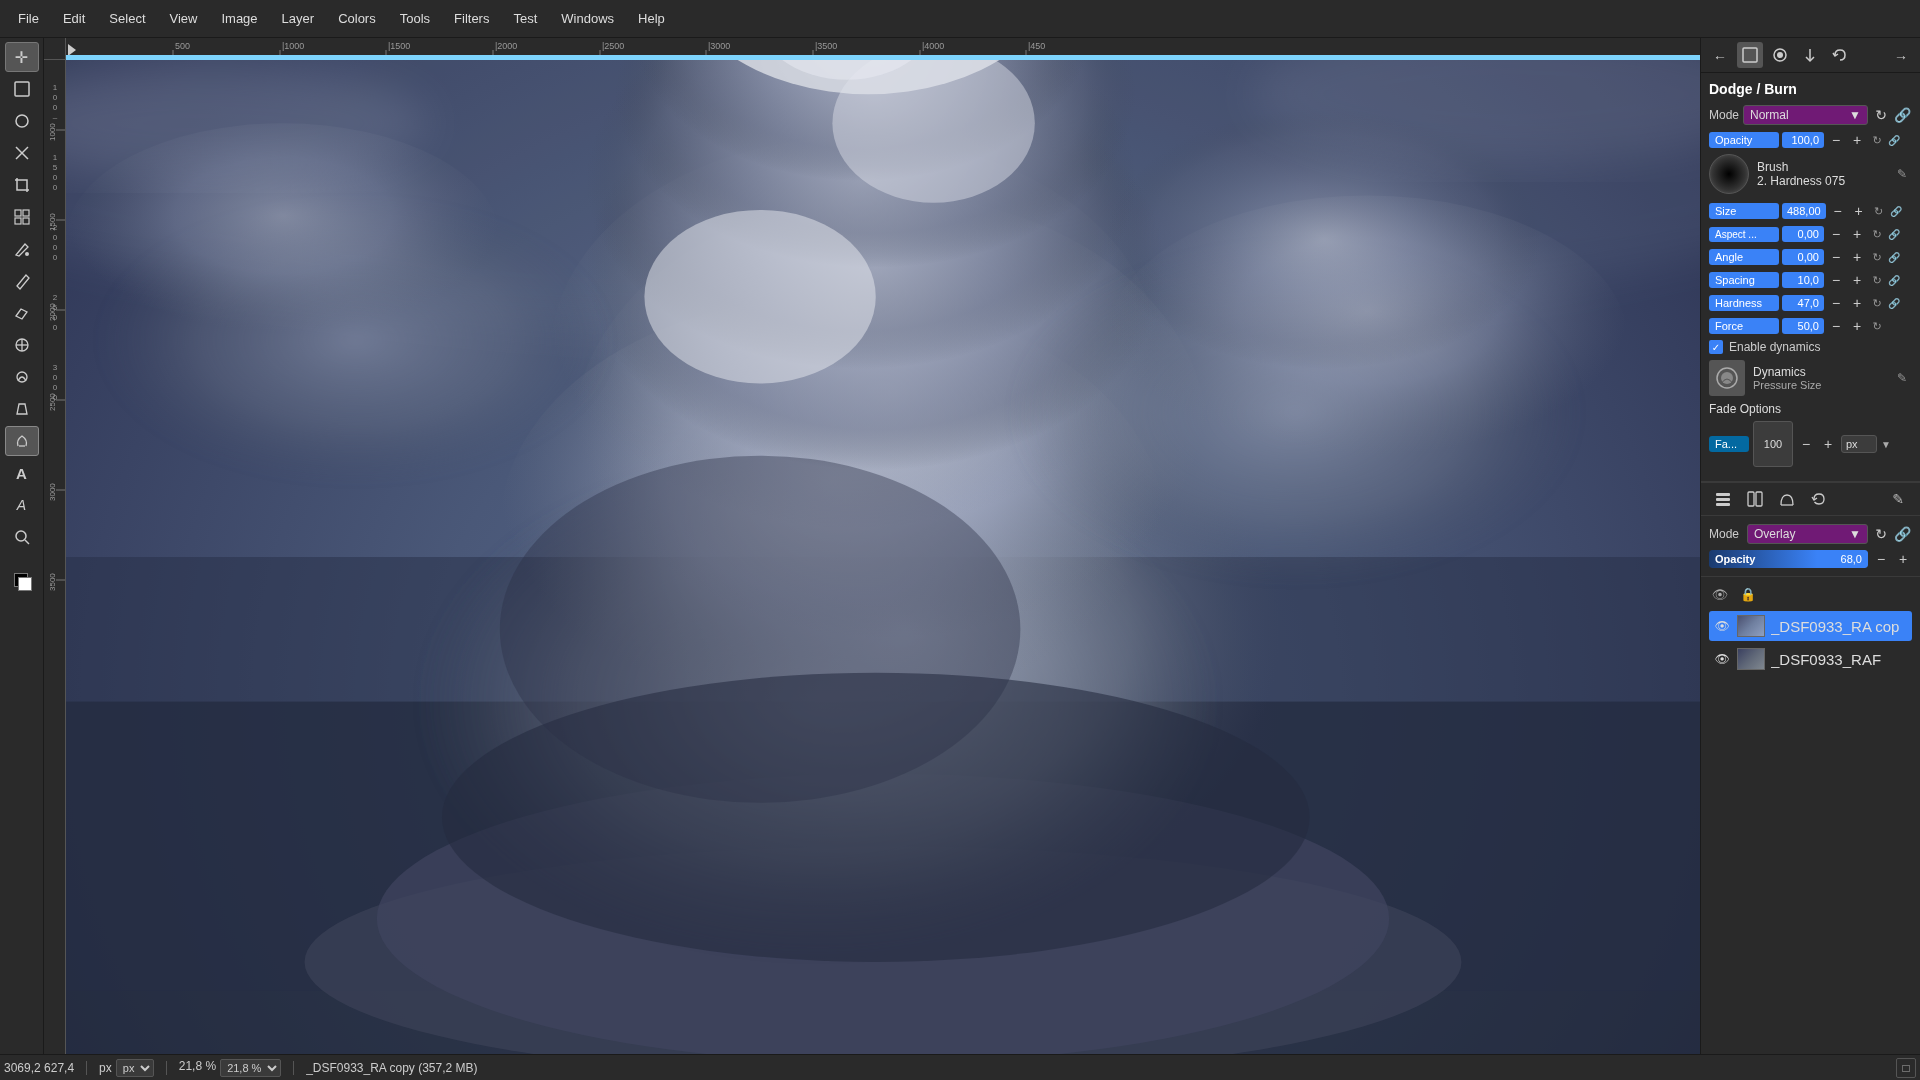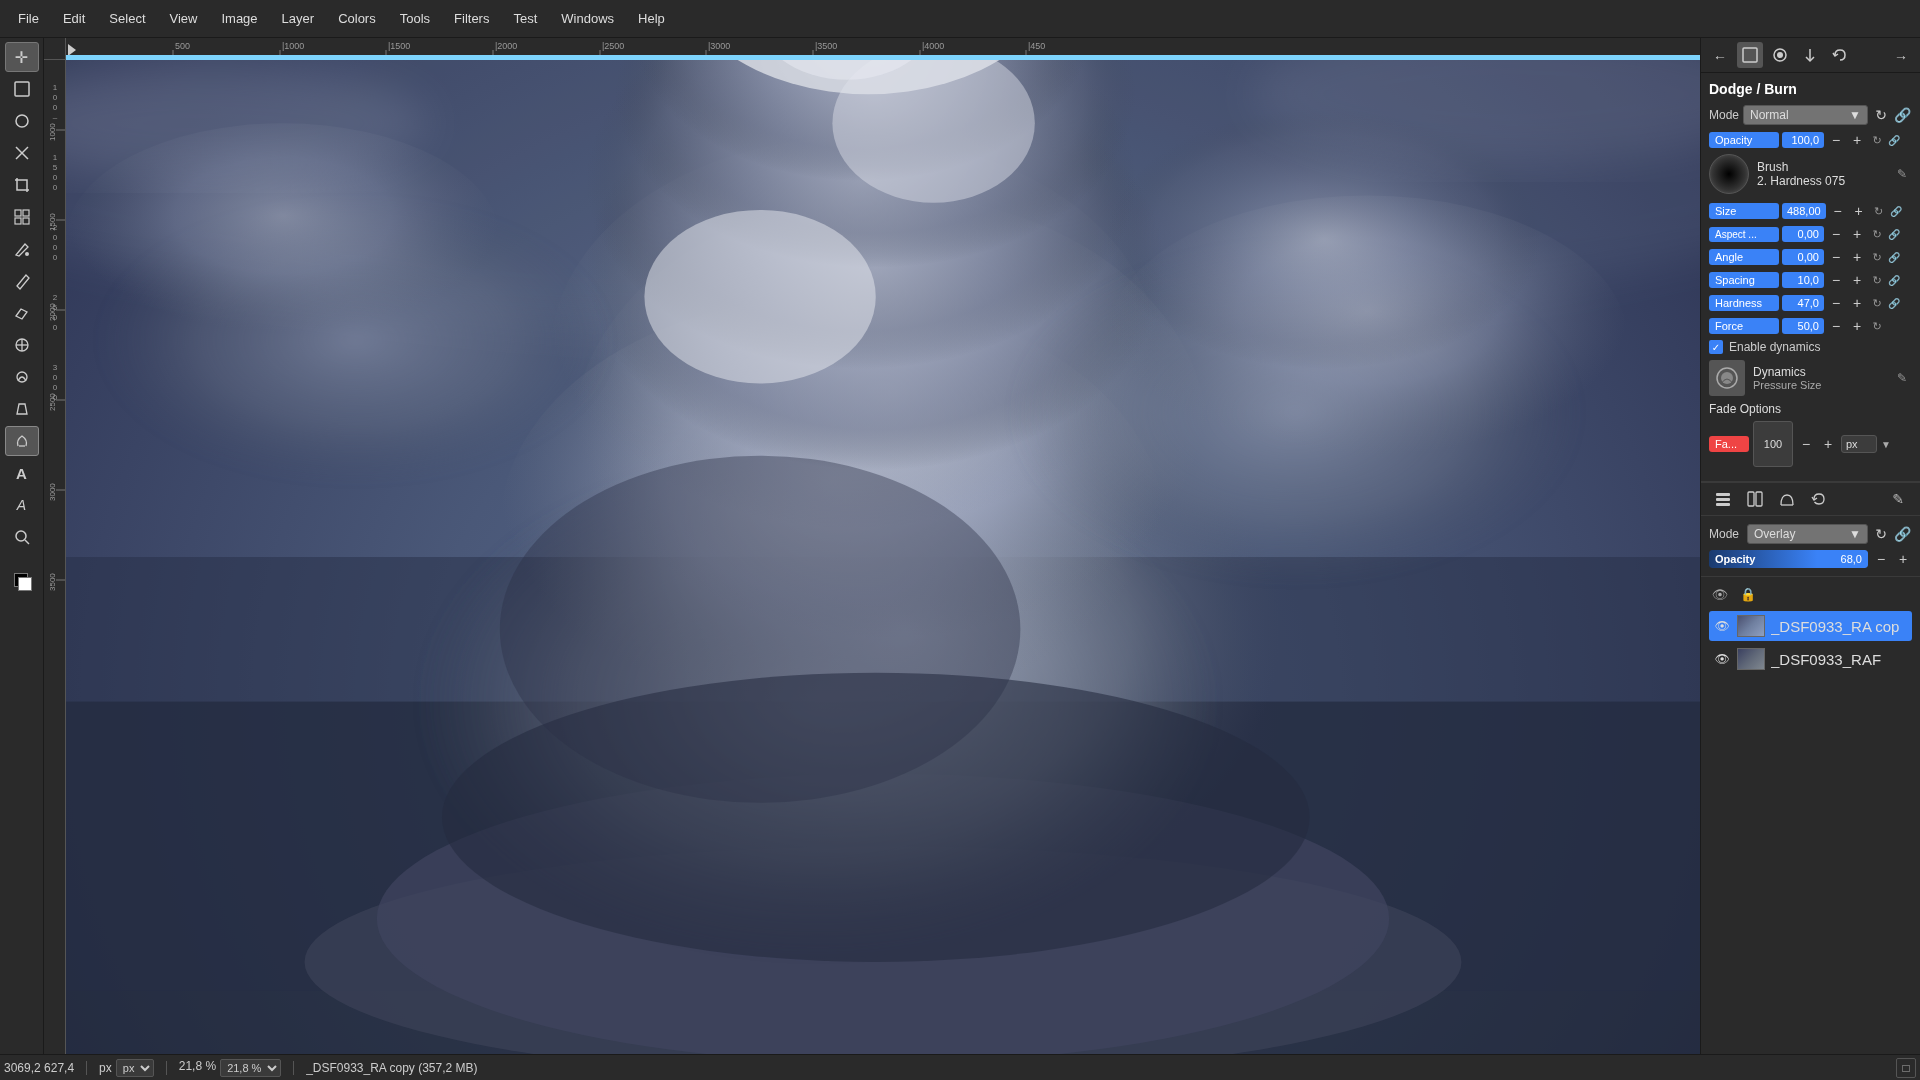--- a/index.html
+++ b/index.html
@@ -270,21 +270,21 @@
     .dynamics-sub { font-size: 11px; color: #aaa; }
 
     
     .fade-row {
       display: flex;
       align-items: center;
       gap: 4px;
       margin-bottom: 6px;
     }
     .fade-label {
-      background: #ef4444;
+      background: #0369a1;
       color: #fff;
       padding: 2px 6px;
       font-size: 11px;
       border-radius: 3px;
       width: 40px;
     }
     .fade-value {
       background: #3c3c3c;
       border: 1px solid #555;
       color: #ddd;
@@ -333,21 +333,21 @@
 
     .mode-row {
       display: flex;
       align-items: center;
       margin-bottom: 6px;
       gap: 4px;
     }
 
     .mode-dropdown {
       flex: 1;
-      background: #737373;
+      background: #701a75;
       border: 1px solid #555;
       color: #ddd;
       padding: 2px 6px;
       font-size: 12px;
       border-radius: 3px;
       cursor: pointer;
       display: flex;
       align-items: center;
       justify-content: space-between;
     }

